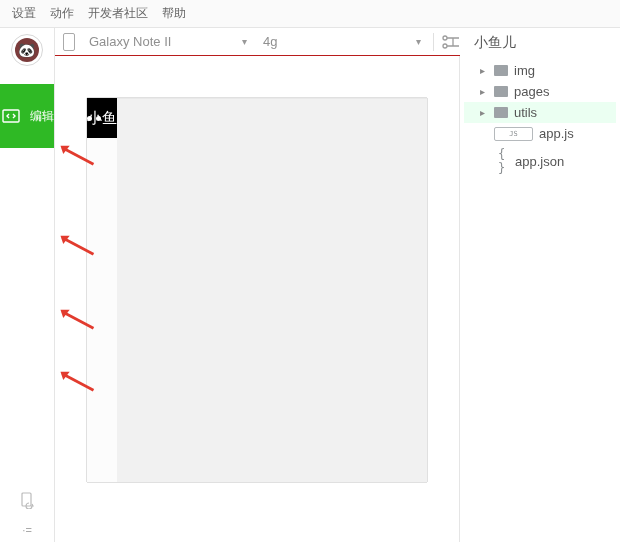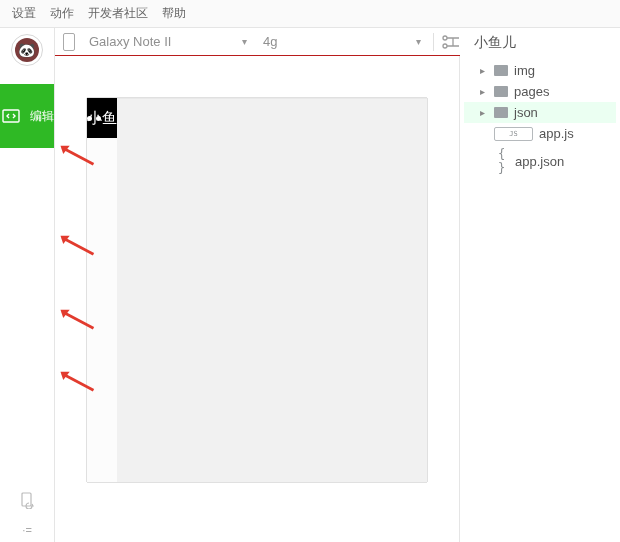--- a/index.html
+++ b/index.html
@@ -309,21 +309,21 @@
       <span>img</span>
     </div>
     <div class="tree-item">
       <span class="tree-caret">▸</span>
       <span class="folder-icon"></span>
       <span>pages</span>
     </div>
     <div class="tree-item selected">
       <span class="tree-caret">▸</span>
       <span class="folder-icon"></span>
-      <span>json</span>
+      <span>utils</span>
     </div>
     <div class="tree-item">
       <span class="tree-caret none">▸</span>
       <span class="file-badge">JS</span>
       <span>app.js</span>
     </div>
     <div class="tree-item">
       <span class="tree-caret none">▸</span>
       <span class="braces">{ }</span>
       <span>app.json</span>

